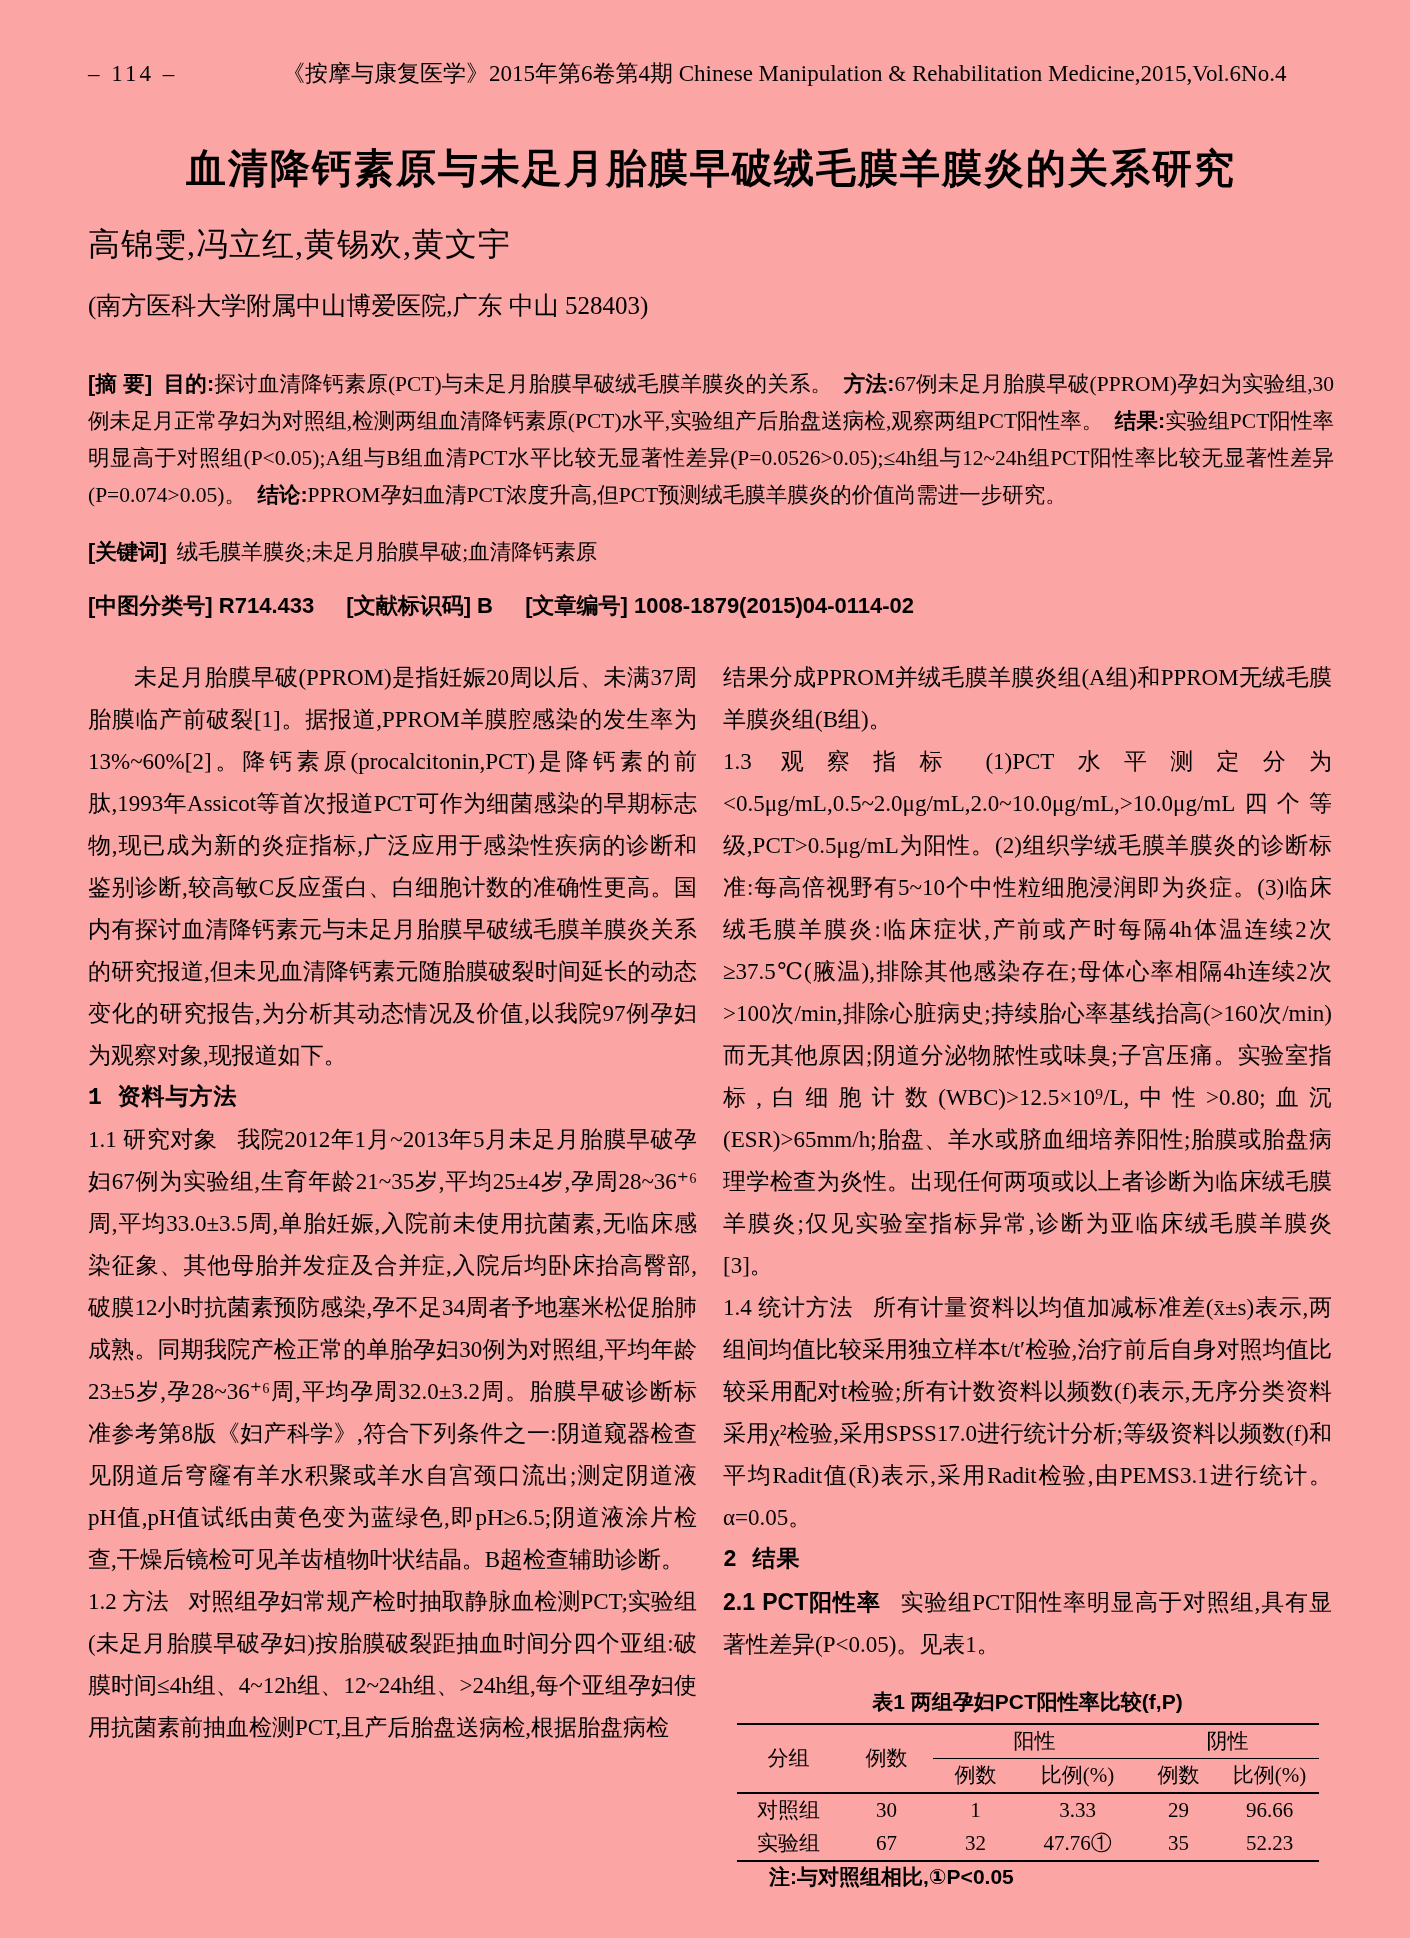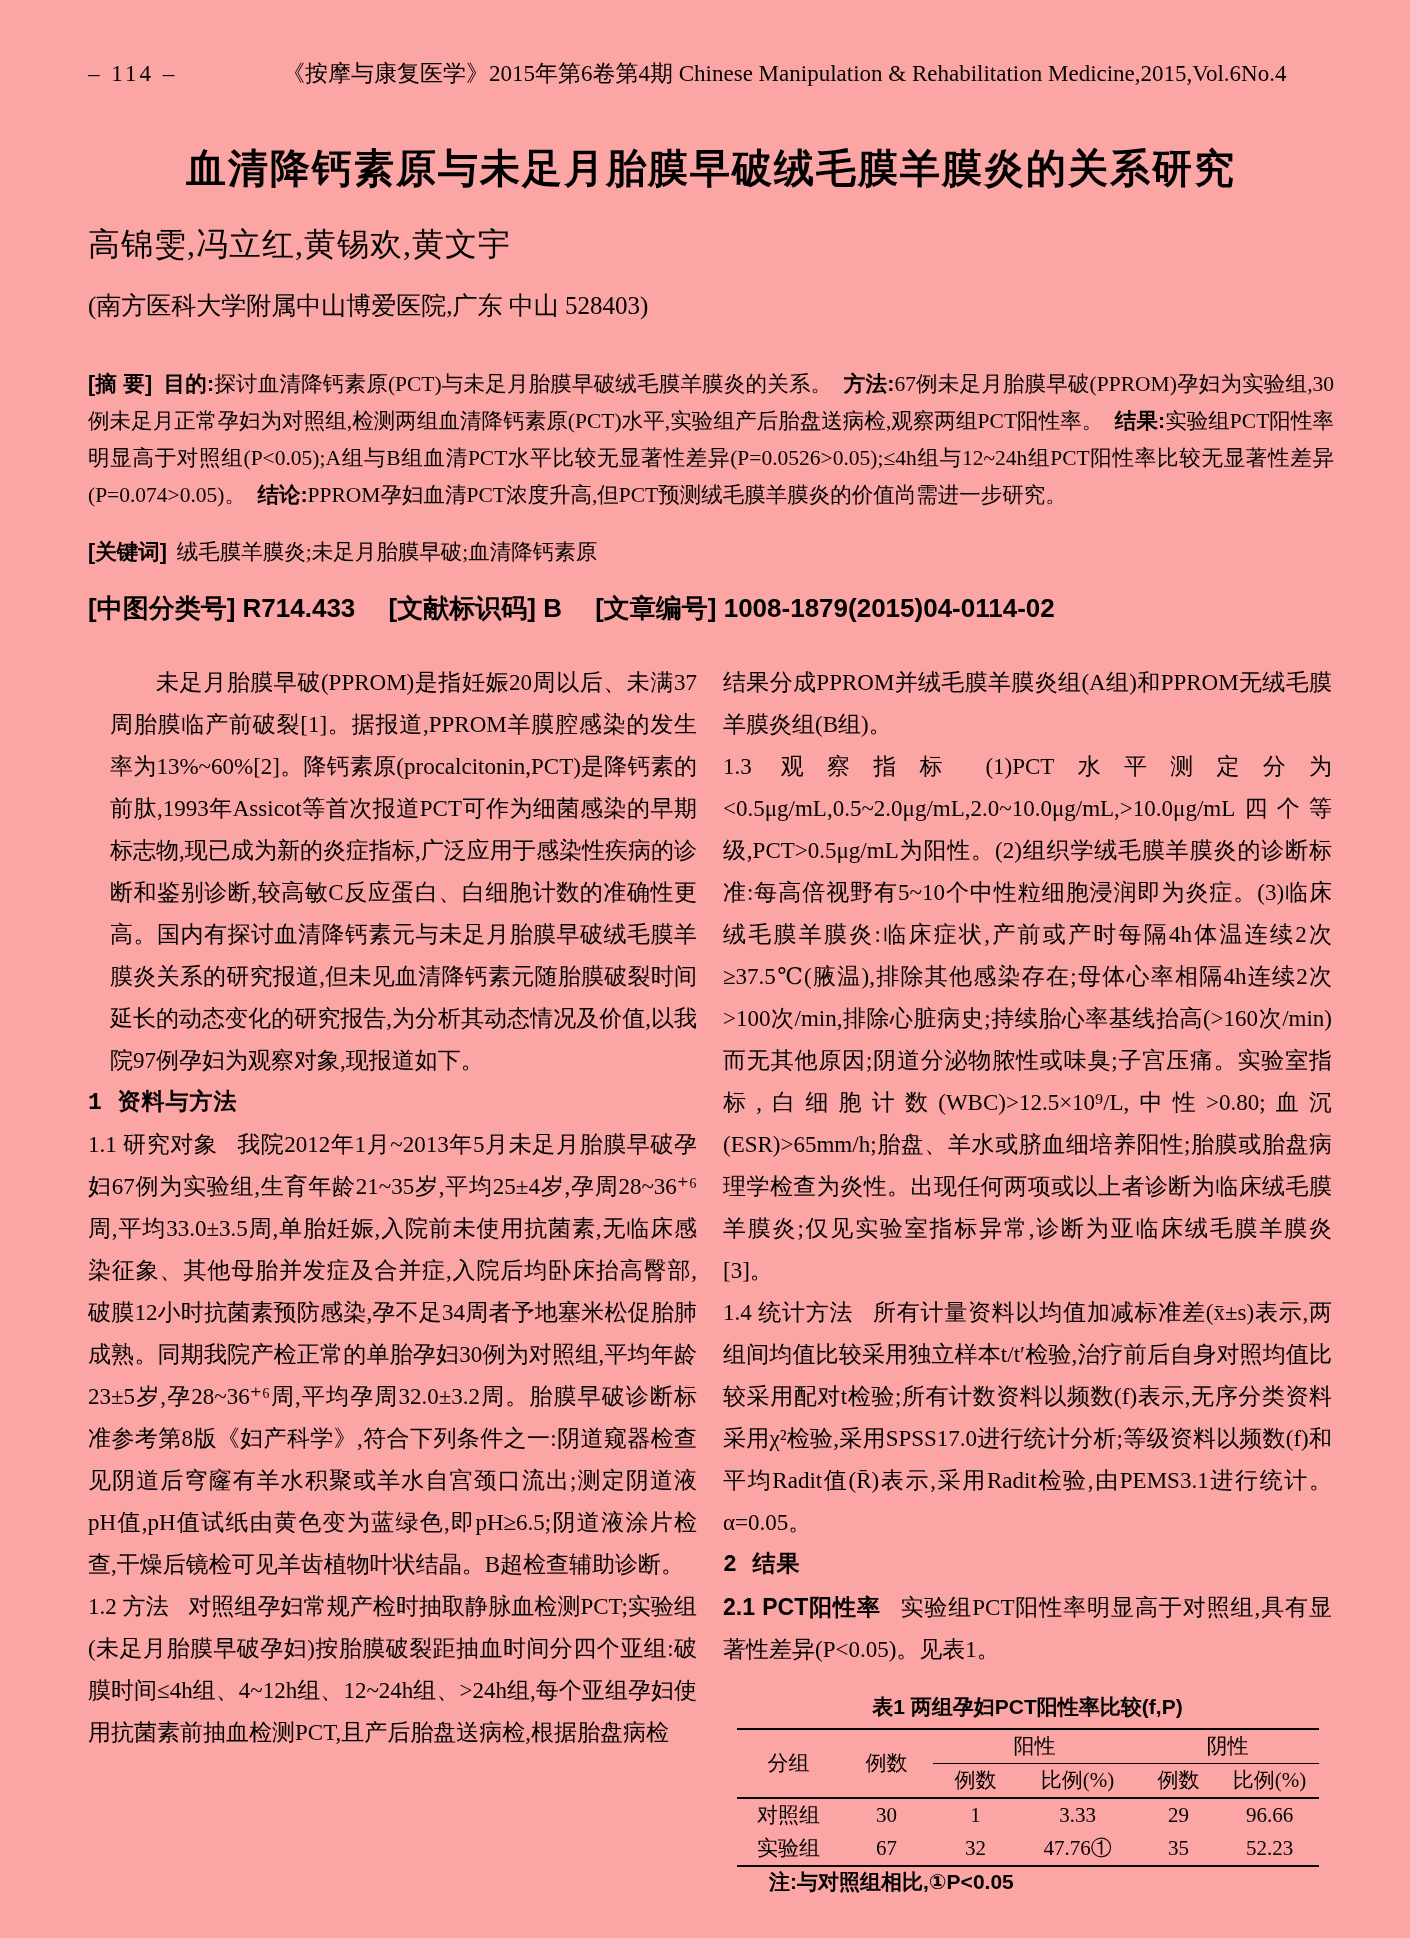--- a/index.html
+++ b/index.html
@@ -23,29 +23,29 @@
   .abstract {
     margin-top:44px; font-size:21.5px; line-height:37px; text-align:justify;
   }
   .blabel {
     font-weight:bold; font-family:"Liberation Sans","DejaVu Sans",sans-serif;
   }
   .abstract .seg-label { margin-left:6px; }
   .keywords { font-size:21.5px; line-height:34px; margin-top:4px; }
   .keywords .blabel { margin-right:10px; }
   .clc-line {
-    font-size:26px; margin-top:10px; font-weight:bold;
+    font-size:22px; margin-top:10px; font-weight:bold;
     font-family:"Liberation Sans","DejaVu Sans",sans-serif;
   }
   .clc-line .val { margin-right:26px; font-family:"Liberation Sans","DejaVu Sans",sans-serif; }
   
   .columns { display:flex; gap:26px; margin-top:36px; }
   .col { width:609px; font-size:23px; line-height:42px; text-align:justify; }
   .para { margin:0; }
-  .para.indent { text-indent:2em;margin-left:22px; }
+  .para.indent { text-indent:2em; }
   .section-heading {
     font-weight:bold; font-family:Liberation Mono, monospace;
     margin:0; letter-spacing:1px;
   }
   .lead { margin-right:0.85em; }
   .lead.bold { font-weight:bold; font-family:"Liberation Sans","DejaVu Sans",sans-serif; }
   
   .table-title {
     text-align:center; font-weight:bold; font-size:21px; margin-top:21px;
     font-family:"Liberation Sans","DejaVu Sans",sans-serif; line-height:30px;

